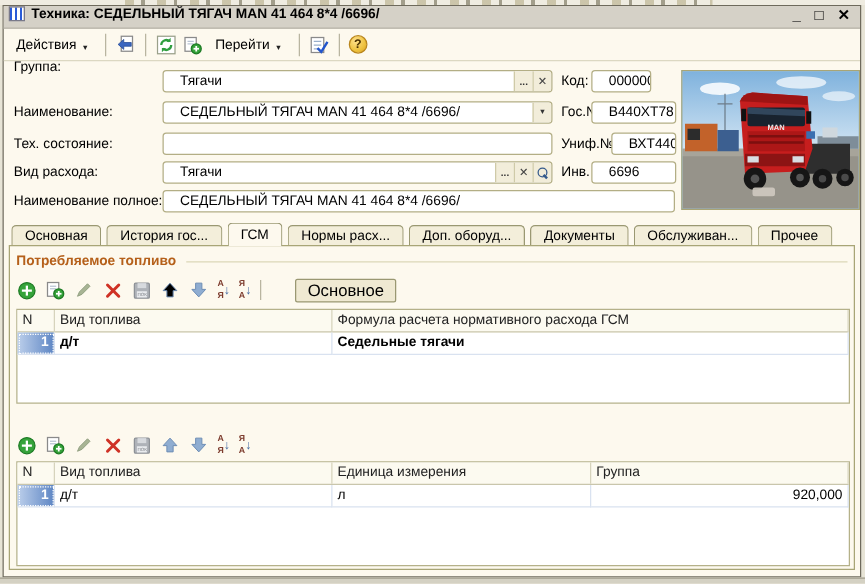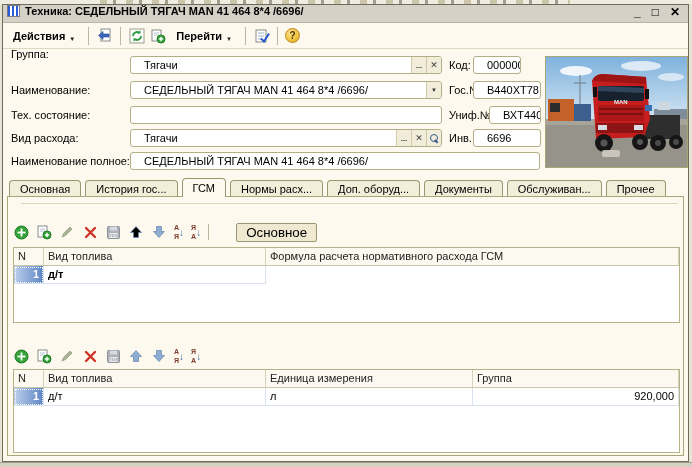--- a/index.html
+++ b/index.html
@@ -16,21 +16,21 @@
 
   
   .titlebar { position:absolute; left:0; top:0; width:100%; height:18px; background:#d5d1c7; border-bottom:1px solid #b8b4a8; display:flex; padding:0 4px; }
   .title-icon { width:13px; height:12px; border:1px solid #7a7a8a; background:repeating-linear-gradient(90deg,#2a5bd7 0 2px,#ffffff 2px 4px); margin-right:5px; flex:none; }
   .title-text { font-weight:bold; white-space:nowrap; overflow:hidden; flex:1; }
   .win-controls { display:flex; gap:11px; margin-right:4px; font-weight:bold; font-size:12px; }
   .win-controls span { cursor:default; line-height:14px; }
 
   
   .main-toolbar { position:absolute; left:0; top:18px; width:100%; height:26px; display:flex; align-items:center; gap:4px; padding:0 4px; border-bottom:1px solid #dcd8c2; }
-  .tb-btn { display:flex; align-items:flex-end; gap:4px; padding:2px 5px; border:1px solid transparent; border-radius:2px;font-weight:bold; }
+  .tb-btn { display:flex; align-items:flex-end; gap:4px; padding:2px 5px; border:1px solid transparent; border-radius:2px; }
   .caret { font-size:6px; color:#222; }
   .tb-sep { width:1px; height:18px; background:#b9b5a0; margin:0 3px; }
   .icon16 { width:17px; height:17px; display:flex; align-items:center; justify-content:center; }
   .help-circle { width:15px; height:15px; border-radius:50%; background:radial-gradient(circle at 35% 30%, #ffe08a, #eec23f 60%, #d79e22); border:1px solid #b9861c; display:flex; align-items:center; justify-content:center; font-weight:bold; font-size:10px; color:#4a3000; }
 
   
   .flabel { position:absolute; left:8px; height:17px; line-height:17px; white-space:nowrap; }
   .rlabel { position:absolute; left:446px; height:17px; line-height:17px; white-space:nowrap; }
   .field { position:absolute; height:18px; background:#fff; border:1px solid #b3ae85; border-radius:3px; display:flex; align-items:center; overflow:hidden; }
   .field .val { flex:1; padding:0 13px; white-space:nowrap; overflow:hidden; line-height:16px; }
@@ -256,20 +256,21 @@
       <div class="tab">Нормы расх...</div>
       <div class="tab">Доп. оборуд...</div>
       <div class="tab">Документы</div>
       <div class="tab">Обслуживан...</div>
       <div class="tab">Прочее</div>
     </div>
 
     <div class="panel">
 
       <div class="section-head" style="top:6px">
+        <span class="section-title">Потребляемое топливо</span>
         <span class="section-line"></span>
       </div>
 
       <div class="grid-toolbar" style="top:24px">
         <span class="gicon">
           <svg width="15" height="15" viewBox="0 0 15 15">
               <circle cx="7.5" cy="7.5" r="6.5" fill="#35a33a" stroke="#1d7a24"></circle>
               <rect x="6.6" y="3.5" width="1.8" height="8" fill="#fff"></rect>
               <rect x="3.5" y="6.6" width="8" height="1.8" fill="#fff"></rect>
             </svg>
@@ -332,20 +333,21 @@
 
       <div class="dtable" style="top:50px; height:76px">
         <div class="trow head">
           <span class="cell n">N</span>
           <span class="cell c2">Вид топлива</span>
           <span class="cell c3t1">Формула расчета нормативного расхода ГСМ</span>
         </div>
         <div class="trow data">
           <span class="cell n sel">1</span>
           <span class="cell c2 bold">д/т</span>
+          <span class="cell c3t1 bold">Седельные тягачи</span>
         </div>
       </div>
 
 
       <div class="grid-toolbar" style="top:148px">
         <span class="gicon">
           <svg width="15" height="15" viewBox="0 0 15 15">
               <circle cx="7.5" cy="7.5" r="6.5" fill="#35a33a" stroke="#1d7a24"></circle>
               <rect x="6.6" y="3.5" width="1.8" height="8" fill="#fff"></rect>
               <rect x="3.5" y="6.6" width="8" height="1.8" fill="#fff"></rect>

